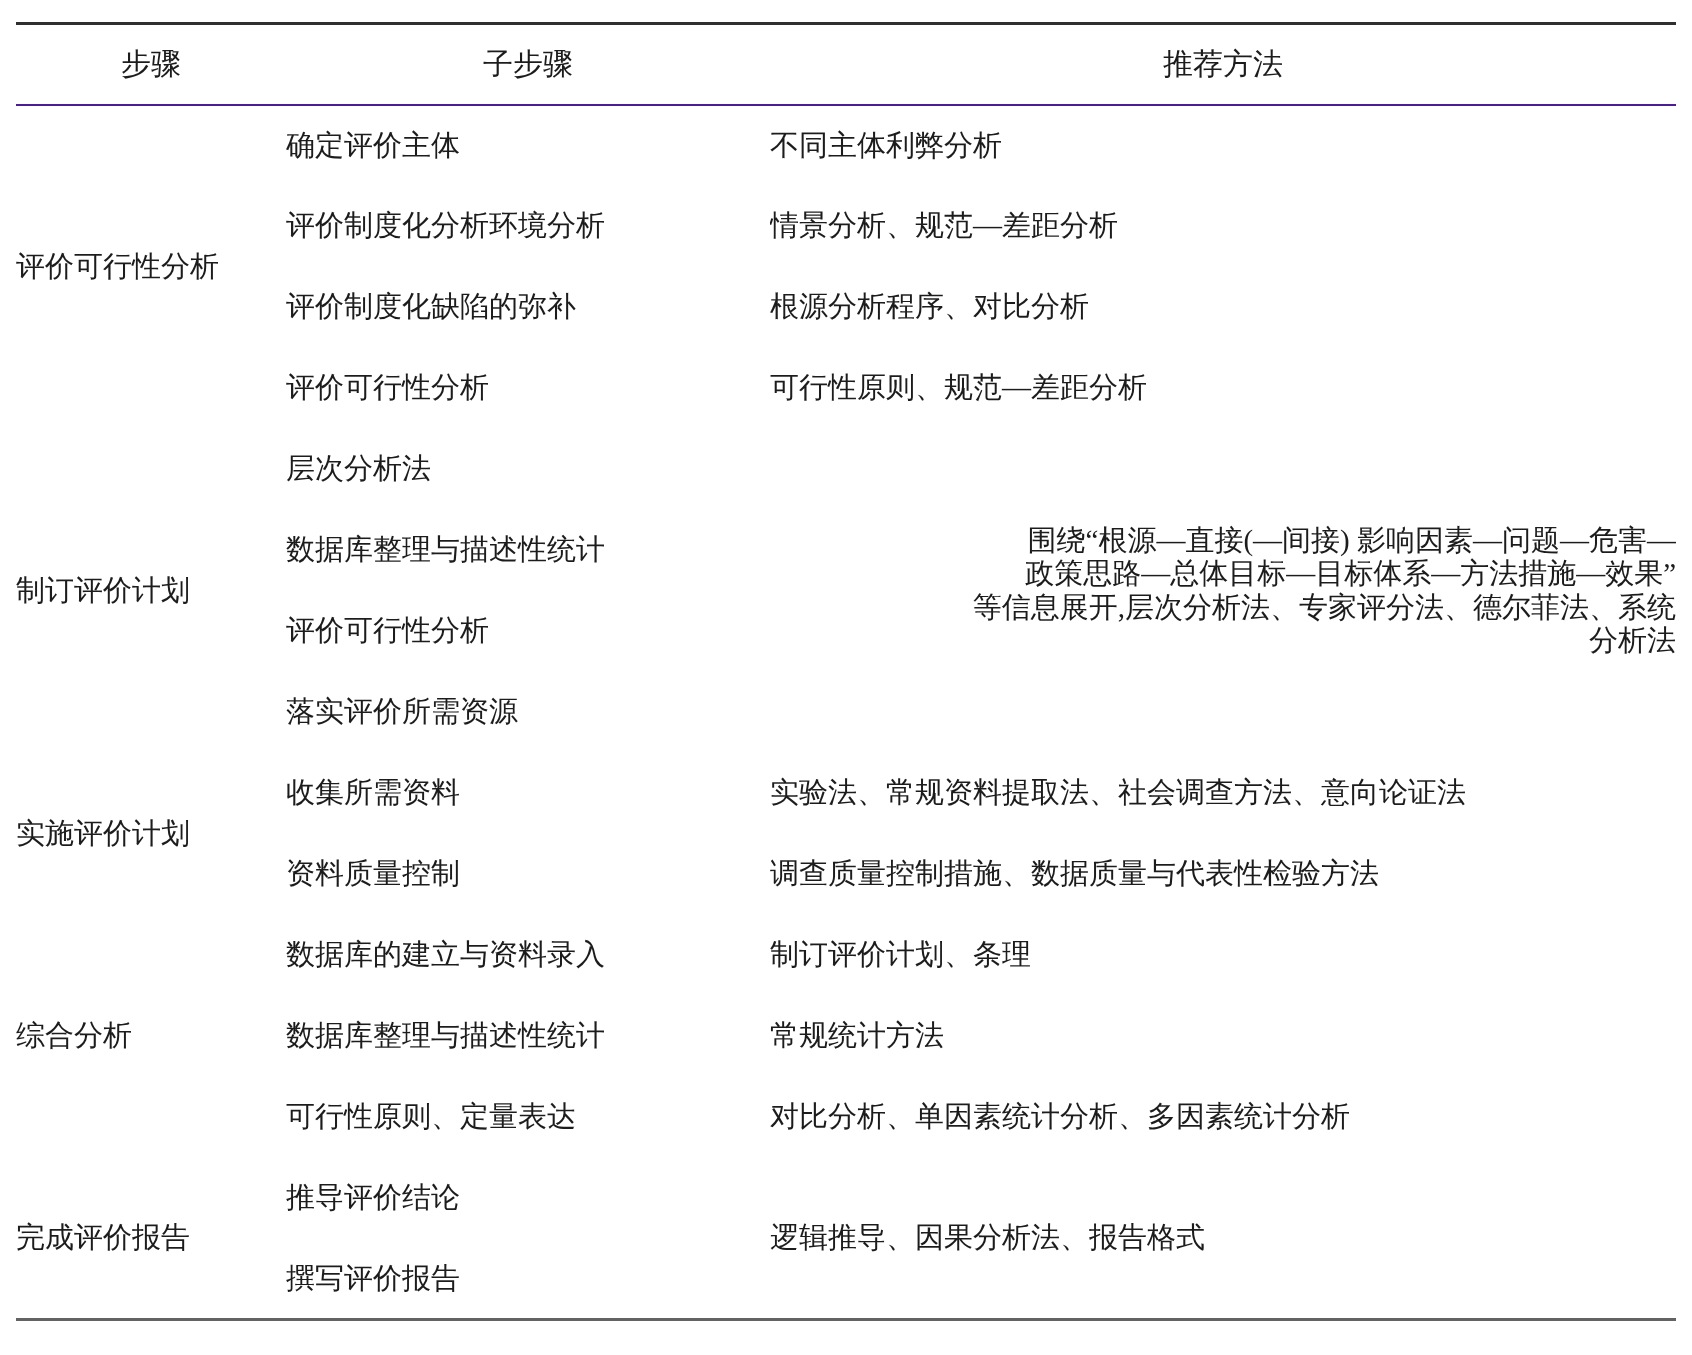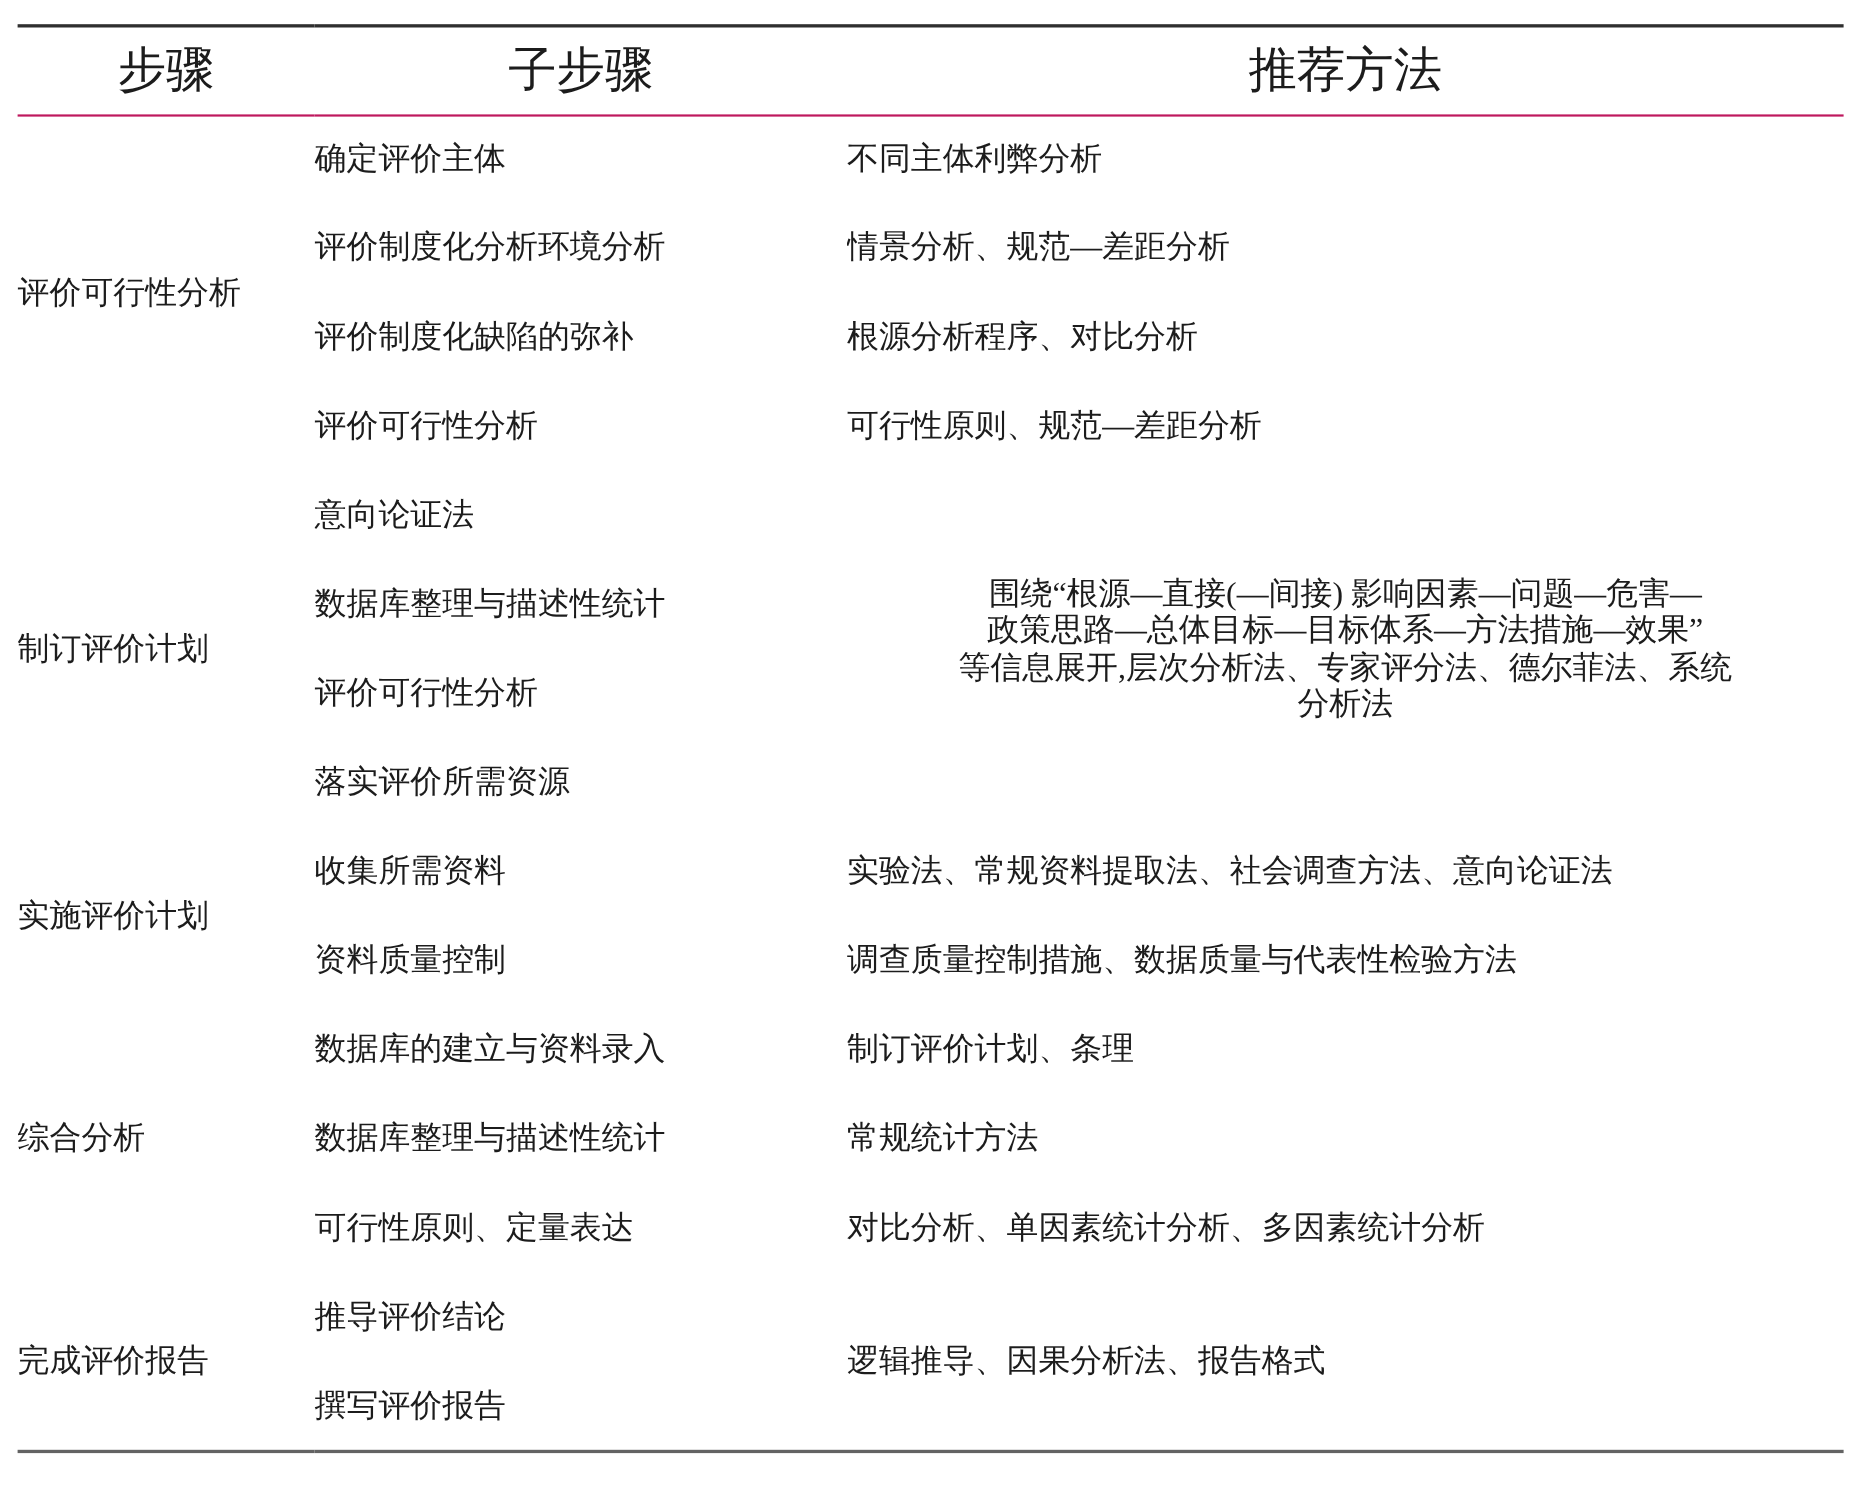--- a/index.html
+++ b/index.html
@@ -30,43 +30,43 @@
   table.steps-table td, table.steps-table th {
     padding: 0;
     vertical-align: middle;
     font-weight: normal;
     font-size: 29px;
     line-height: 1.15;
     overflow: hidden;
   }
   tr.hdr { height: 81px; }
   tr.hdr th {
-    font-size: 44px;
+    font-size: 30px;
     text-align: center;
-    border-bottom: 2px solid #be185d;
+    border-bottom: 2px solid #4c1d95;
   }
   tr.row { height: 81px; }
   td.step {
     text-align: left;
     padding-left: 14px;
     white-space: nowrap;
   }
   td.substep {
     text-align: left;
     padding-left: 26px;
     white-space: nowrap;
   }
   td.method {
     text-align: left;
     padding-left: 12px;
     white-space: nowrap;
     margin-left: 36px;
   }
   td.method-multiline {
-    text-align: center;
+    text-align: right;
     padding-left: 12px;
     white-space: pre-line;
     font-size: 38px;
     line-height: 65px;
   }
 </style>
 </head>
 <body>
 
 <div class="table-wrap">
@@ -96,21 +96,21 @@
       <td class="substep">评价制度化缺陷的弥补</td>
       <td class="method">根源分析程序、对比分析</td>
     </tr>
     <tr class="row">
       <td class="substep">评价可行性分析</td>
       <td class="method">可行性原则、规范—差距分析</td>
     </tr>
 
     <tr class="row">
       <td class="step" rowspan="4">制订评价计划</td>
-      <td class="substep">意向论证法</td>
+      <td class="substep">层次分析法</td>
       <td class="method-multiline" rowspan="4">围绕“根源—直接(—间接) 影响因素—问题—危害—
 政策思路—总体目标—目标体系—方法措施—效果”
 等信息展开,层次分析法、专家评分法、德尔菲法、系统
 分析法</td>
     </tr>
     <tr class="row">
       <td class="substep">数据库整理与描述性统计</td>
     </tr>
     <tr class="row">
       <td class="substep">评价可行性分析</td>

